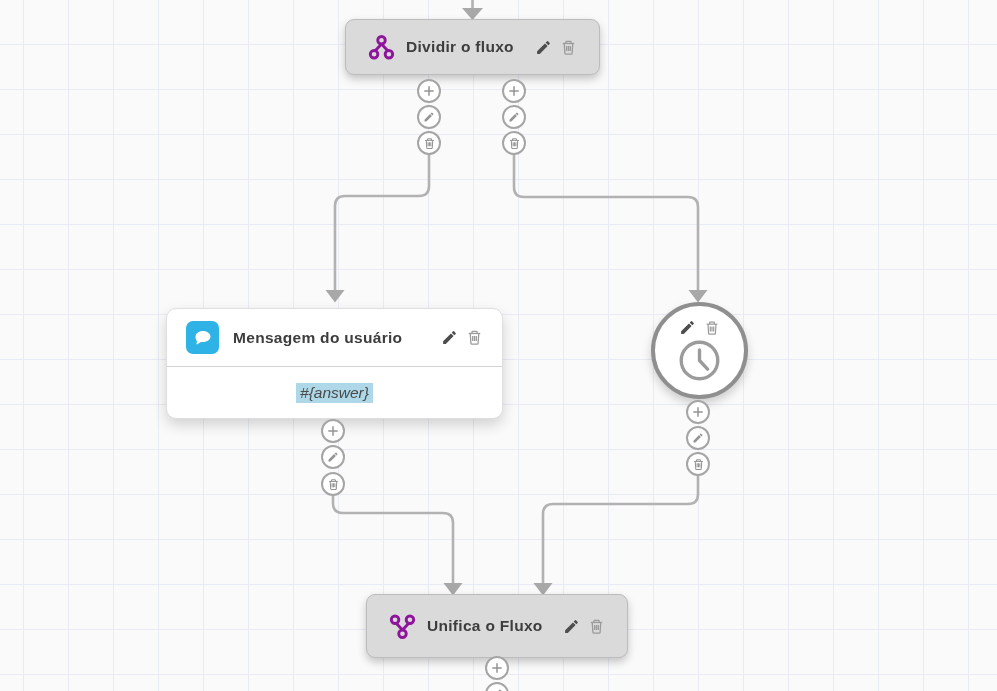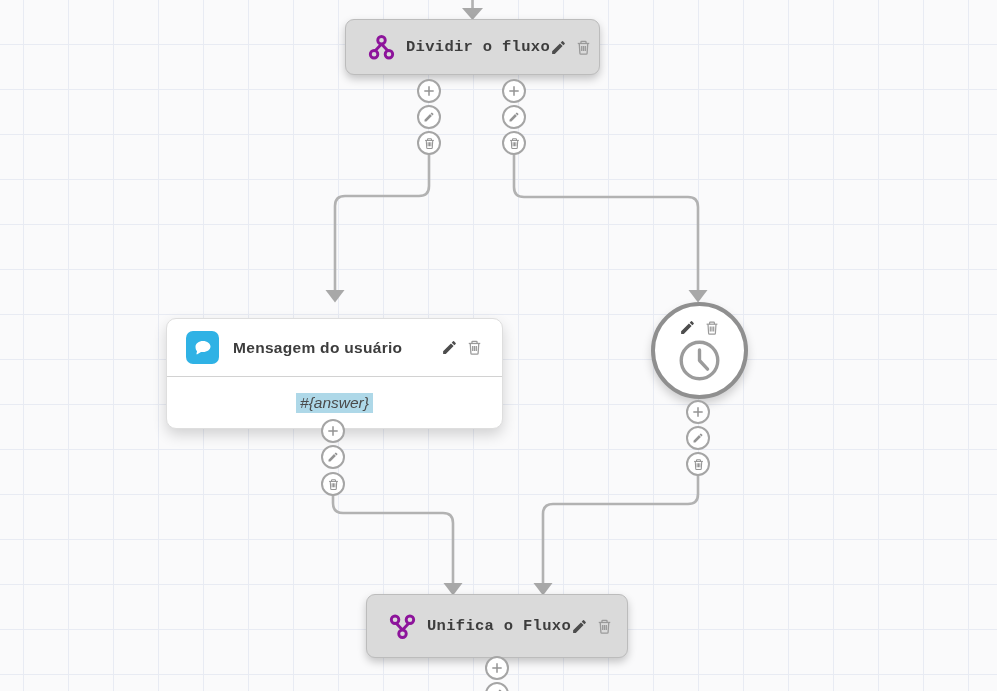--- a/index.html
+++ b/index.html
@@ -15,21 +15,21 @@
     user-select:none;
   }
   .wires{position:absolute;left:0;top:0;pointer-events:none;}
   .wire{fill:none;stroke:#b2b2b2;stroke-width:2.6;stroke-linejoin:round;}
   .arrow{fill:#a8a8a8;stroke:none;}
 
   .hnode{
     position:absolute;display:flex;align-items:center;box-sizing:border-box;
     background:#dadada;border:1px solid #bcbcbc;border-radius:9px;
     box-shadow:0 4px 8px rgba(0,0,0,.22);
-    padding:0 22px;cursor:pointer;font-family:Liberation Mono, monospace;
+    padding:0 22px;cursor:pointer;
   }
   .ntitle{font-weight:bold;font-size:15.5px;color:#3d3d3d;margin-left:11px;white-space:nowrap;letter-spacing:.3px;}
   .actions{margin-left:auto;display:flex;align-items:center;gap:8px;}
   .act{display:flex;align-items:center;justify-content:center;cursor:pointer;background:none;border:none;padding:0;}
 
   .card{
     position:absolute;box-sizing:border-box;background:#ffffff;
     border:1px solid #dedede;border-radius:10px;
     box-shadow:0 6px 14px rgba(0,0,0,.16);cursor:pointer;
   }
@@ -136,21 +136,21 @@
   </button>
   <button class="cbtn" style="left:502px;top:131px;">
     <svg viewBox="0 0 16 16" width="13" height="13" fill="none" stroke="#949494" stroke-width="1.3">
         <path d="M2.6 4.2h10.8"></path>
         <path d="M5.6 4.2V2.9c0-.4.3-.7.7-.7h3.4c.4 0 .7.3.7.7v1.3"></path>
         <path d="M4 4.2l.6 9.1c0 .5.5.9 1 .9h4.8c.5 0 1-.4 1-.9l.6-9.1"></path>
         <path d="M6.3 6.6v4.8M8 6.6v4.8M9.7 6.6v4.8"></path>
       </svg>
   </button>
 
-  <div class="card" style="left:166px;top:318px;width:337px;height:111px;">
+  <div class="card" style="left:166px;top:308px;width:337px;height:111px;">
     <div class="card-header">
       <span class="chat-badge">
         <svg viewBox="0 0 20 20" width="20" height="20" fill="#ffffff">
           <path d="M10 3.1c4.2 0 7.5 2.5 7.5 5.5s-3.3 5.5-7.5 5.5c-.7 0-1.4-.07-2-.2l-3.7 2.4c-.4.26-.95-.1-.84-.57l.56-2.5C2.9 12.3 2.5 11 2.5 8.6c0-3 3.3-5.5 7.5-5.5z"></path>
         </svg>
       </span>
       <span class="ntitle">Mensagem do usuário</span>
       <span class="actions">
         <button class="act">
           <svg viewBox="0 0 24 24" width="17" height="17" fill="#4d4d4d">

